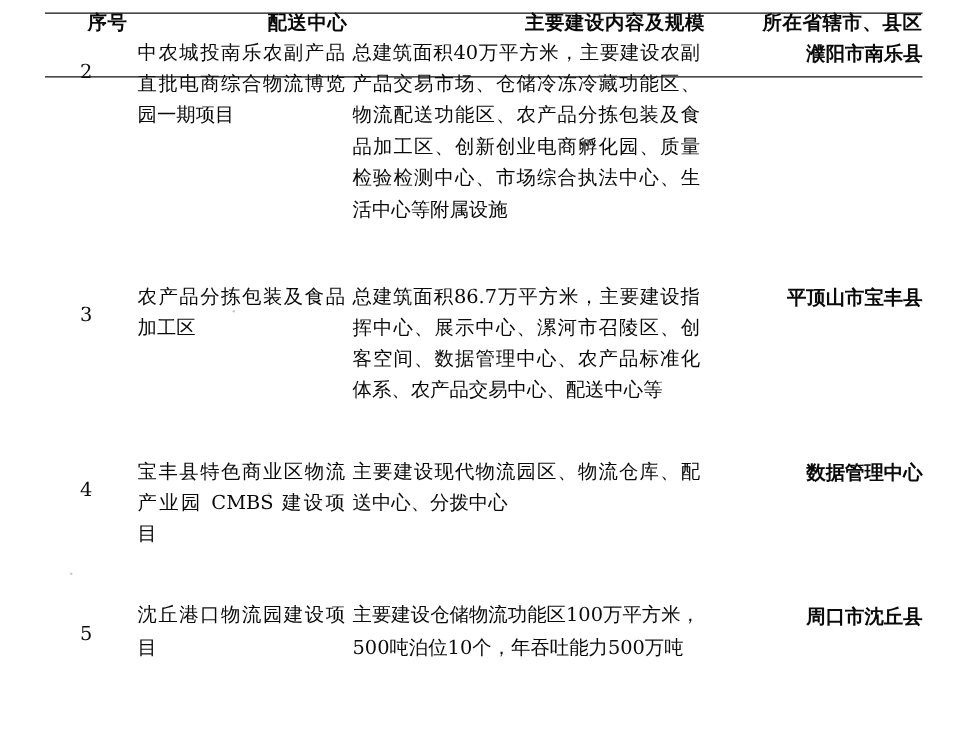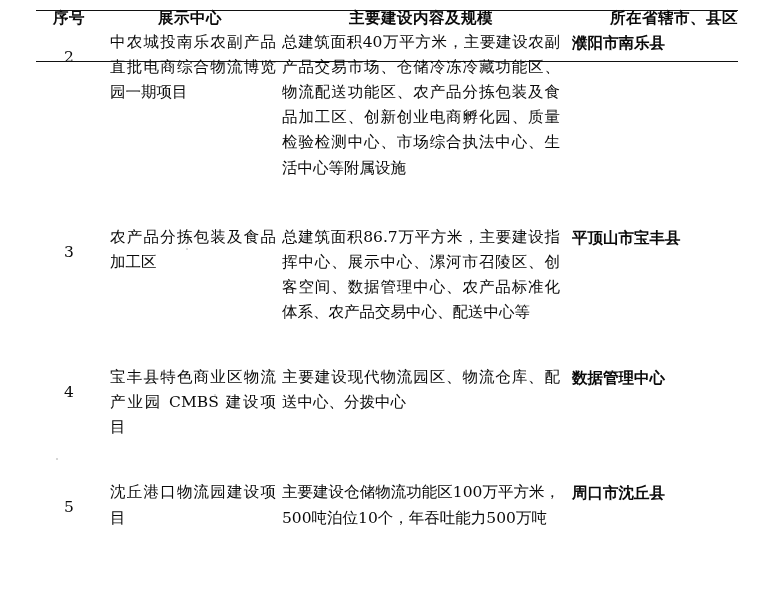--- a/index.html
+++ b/index.html
@@ -26,20 +26,21 @@
     border-collapse: collapse;
     width: 702px;
     margin-left: 36px;
     margin-top: 6px;
     table-layout: fixed;
   }
   table.doc-table td, table.doc-table th {
     border: none;
     vertical-align: top;
     padding: 0;
+    text-align: right;
   }
   
   .hdr-rule-top {
     position: absolute;
     left: 36px;
     top: 4px;
     width: 702px;
     height: 1px;
     background: #111;
   }
@@ -125,21 +126,21 @@
   <table class="doc-table">
     <colgroup>
       <col class="col-seq">
       <col class="col-name">
       <col class="col-desc">
       <col class="col-loc">
     </colgroup>
     <thead>
       <tr>
         <td class="h-seq">序号</td>
-        <td class="h-name">展示中心</td>
+        <td class="h-name">配送中心</td>
         <td class="h-desc">主要建设内容及规模</td>
         <td class="h-loc">所在省辖市、县区</td>
       </tr>
     </thead>
     <tbody>
       <tr>
         <td class="c-seq">2</td>
         <td class="c-name">中农城投南乐农副产品直批电商综合物流博览园一期项目</td>
         <td class="c-desc">总建筑面积40万平方米，主要建设农副产品交易市场、仓储冷冻冷藏功能区、物流配送功能区、农产品分拣包装及食品加工区、创新创业电商孵化园、质量检验检测中心、市场综合执法中心、生活中心等附属设施</td>
         <td class="c-loc">濮阳市南乐县</td>

